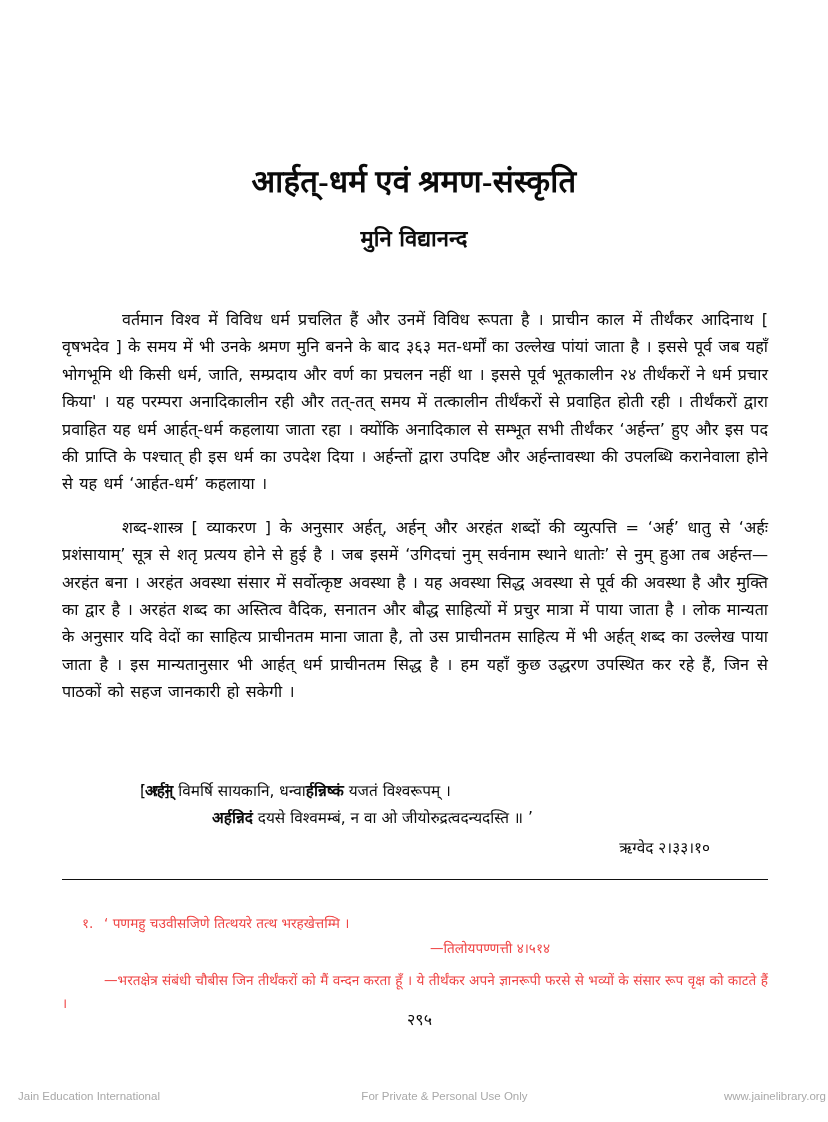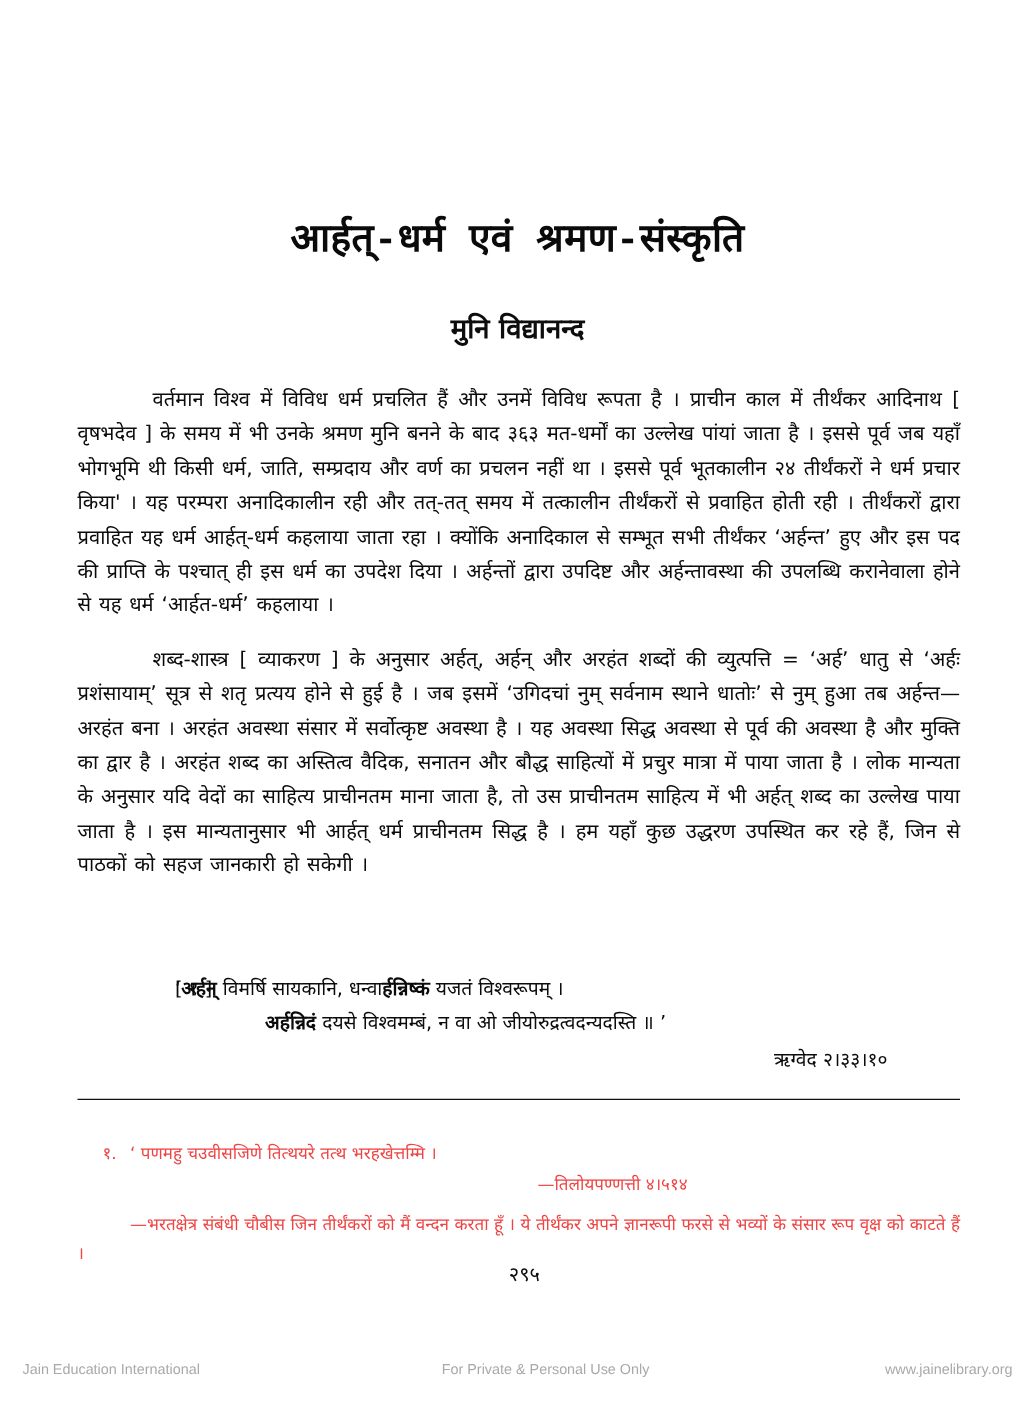--- a/index.html
+++ b/index.html
@@ -27,22 +27,22 @@
     right: 0;
     top: 164px;
     text-align: center;
   }
   .doc-title {
     font-size: 31px;
     line-height: 1.15;
     font-weight: 700;
     letter-spacing: 0.3px;
     color: #0a0a0a;
-    margin: 12px;
-    font-family: Liberation Mono, monospace;
+    margin: 0;
+    font-family: Liberation Serif, serif;
   }
   .doc-author {
     margin: 0;
     padding-top: 22px;
     font-size: 22px;
     font-weight: 700;
     color: #0d0d0d;
   }
 
   
@@ -175,21 +175,21 @@
   .footer-left {
     padding-left: 18px;
     flex: 0 0 auto;
   }
   .footer-center {
     flex: 1 1 auto;
     text-align: center;
     padding-left: 5px;
   }
   .footer-right {
-    padding-right: 18px;
+    padding-right: 2px;
     flex: 0 0 auto;
   }
 </style>
 </head>
 <body>
 
 <div class="page">
 
   <div class="title-block">
     <h1 class="doc-title">आर्हत्-धर्म एवं श्रमण-संस्कृति</h1>

